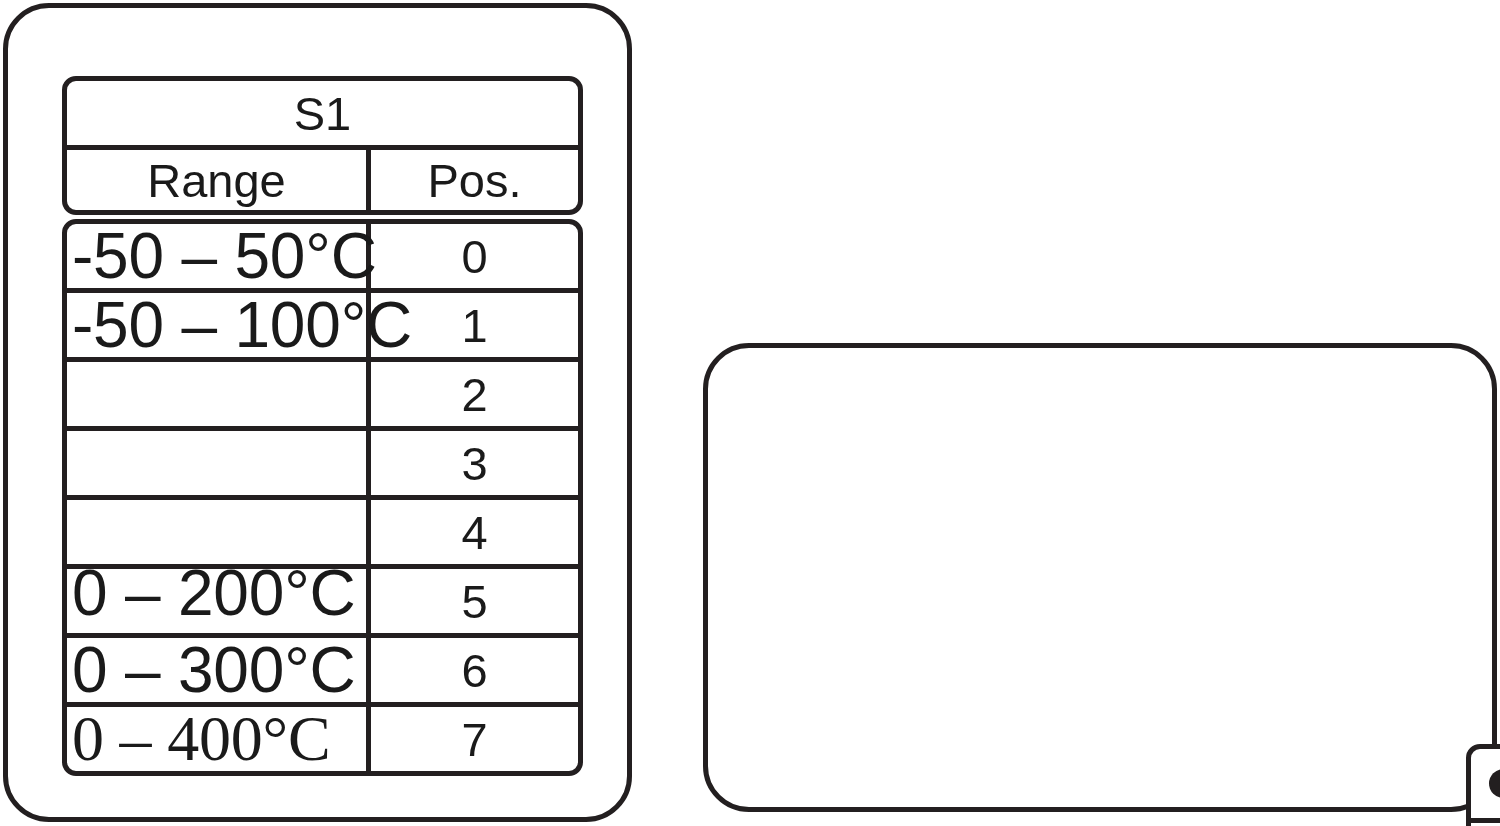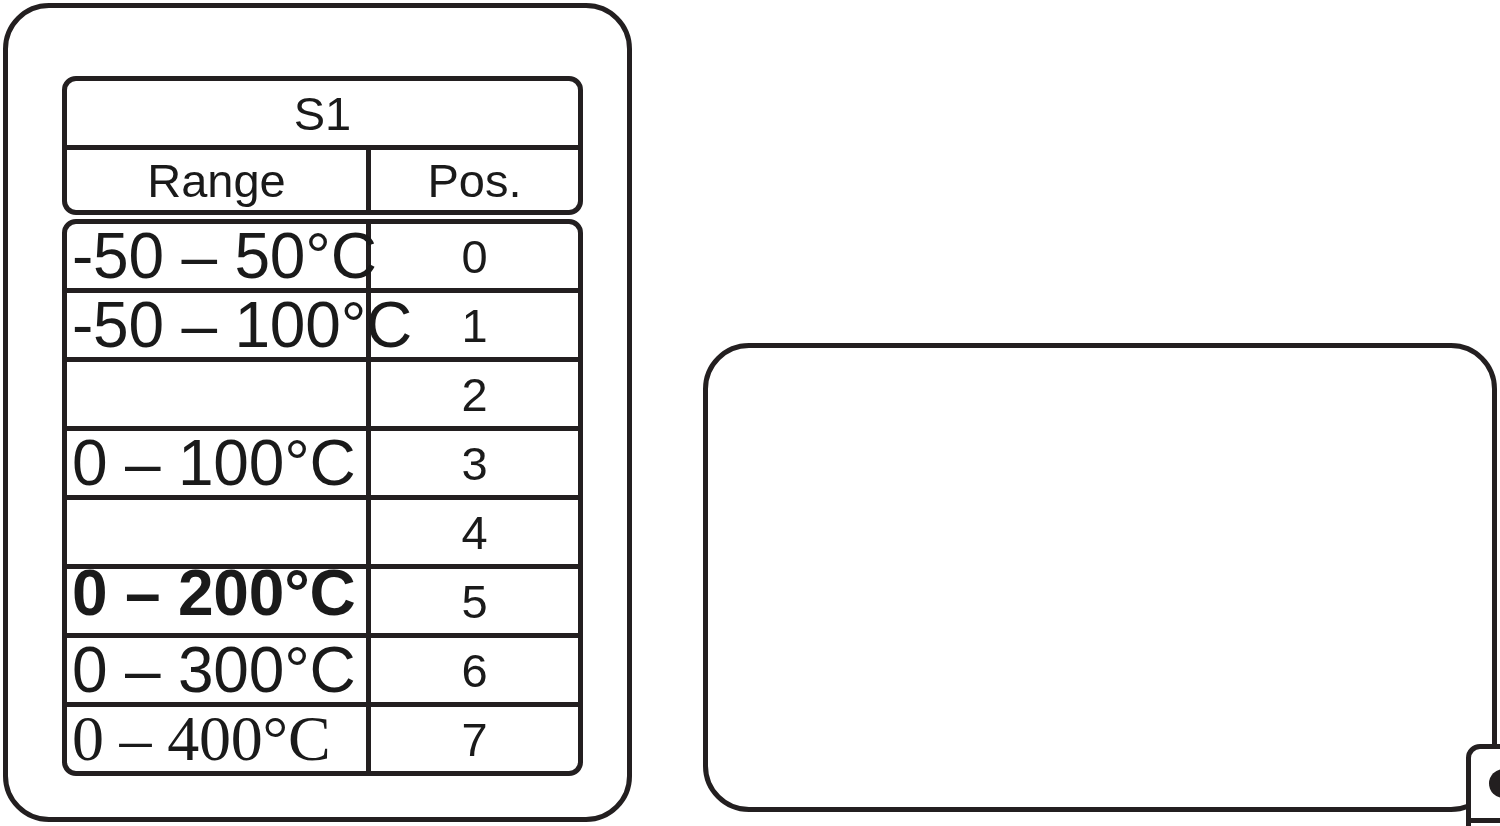--- a/index.html
+++ b/index.html
@@ -121,26 +121,25 @@
     <div class="hrule" style="top:478px;"></div>
 
     <div class="cell lft s1-range" style="left:5px; top:0;   width:330px; height:64px;">-50 – 50°C</div>
     <div class="cell ctr s1-pos" style="left:304px; top:0;   width:207px; height:64px;">0</div>
 
     <div class="cell lft s1-range" style="left:5px; top:69px;  width:330px; height:64px;text-align:right;">-50 – 100°C</div>
     <div class="cell ctr s1-pos" style="left:304px; top:69px;  width:207px; height:64px;">1</div>
 
     <div class="cell ctr s1-pos" style="left:304px; top:138px; width:207px; height:64px;">2</div>
 
-    <div class="cell lft s1-range" style="left:5px; top:207px; width:294px; height:64px;">0 – 100°C</div>
     <div class="cell ctr s1-pos" style="left:304px; top:207px; width:207px; height:64px;">3</div>
 
     <div class="cell ctr s1-pos" style="left:304px; top:276px; width:207px; height:64px;">4</div>
 
-    <div class="cell lft s1-range" style="left:5px; top:345px; width:294px; height:47px;font-weight:bold;">0 – 200°C</div>
+    <div class="cell lft s1-range" style="left:5px; top:345px; width:294px; height:47px;">0 – 200°C</div>
     <div class="cell ctr s1-pos" style="left:304px; top:345px; width:207px; height:64px;">5</div>
 
     <div class="cell lft s1-range" style="left:5px; top:414px; width:294px; height:64px;">0 – 300°C</div>
     <div class="cell ctr s1-pos" style="left:304px; top:414px; width:207px; height:64px;">6</div>
 
     <div class="cell lft s1-range" style="left:5px; top:483px; width:294px; height:64px;font-family:Liberation Serif, serif;">0 – 400°C</div>
     <div class="cell ctr s1-pos" style="left:304px; top:483px; width:207px; height:64px;">7</div>
   </div>
 </div>
 

